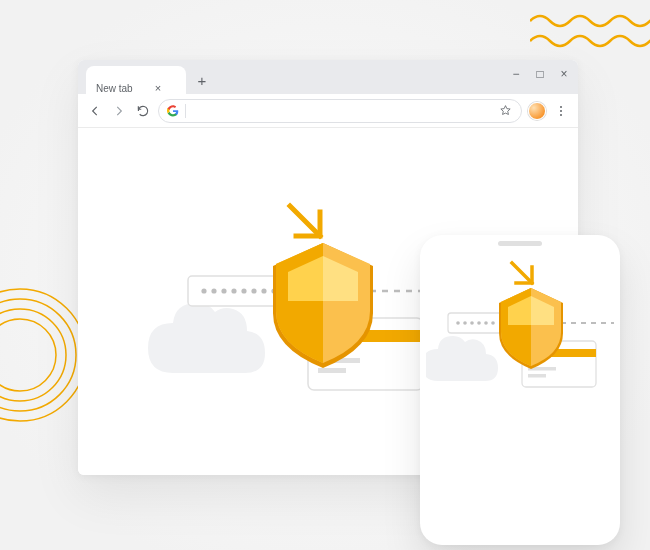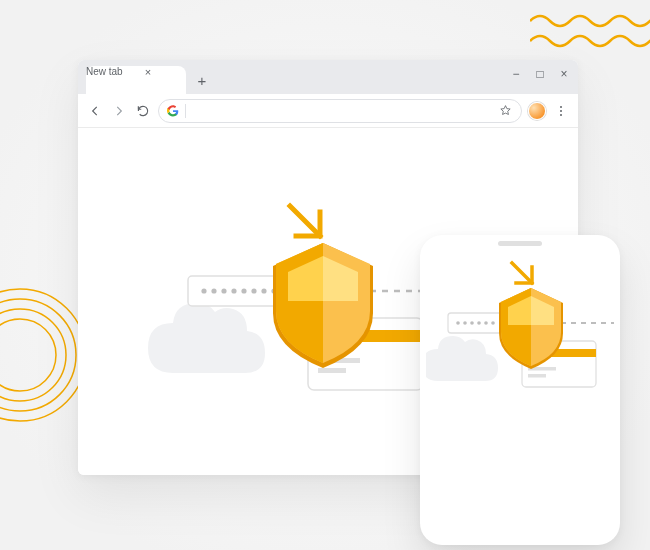--- a/index.html
+++ b/index.html
@@ -28,24 +28,24 @@
       background: #fff;
       border-radius: 6px;
       box-shadow: 0 20px 50px rgba(0,0,0,0.08), 0 2px 10px rgba(0,0,0,0.05);
       overflow: hidden;
     }
     .tab-strip {
       height: 34px; background: #e9eaed; display: flex; align-items: flex-end;
       padding-left: 8px; position: relative;
     }
     .tab {
-      display: flex; align-items: flex-start;
+      display: flex; align-items: flex-end;
       height: 28px; background: #fff;
       border-radius: 8px 8px 0 0;
-      padding: 0 0; font-size: 10px; color: #5f6368;
+      padding: 0 10px; font-size: 10px; color: #5f6368;
       min-width: 100px; gap: 22px;
     }
     .tab-close { font-size: 11px; color: #5f6368; cursor: pointer; }
     .new-tab-btn {
       width: 24px; height: 24px; display:flex; align-items:center; justify-content:center;
       font-size: 15px; color:#5f6368; cursor:pointer; margin-left:4px; margin-bottom:2px;
     }
     .win-controls {
       position: absolute; right: 8px; top: 8px; display:flex; gap: 12px;
       font-size: 12px; color:#5f6368;

